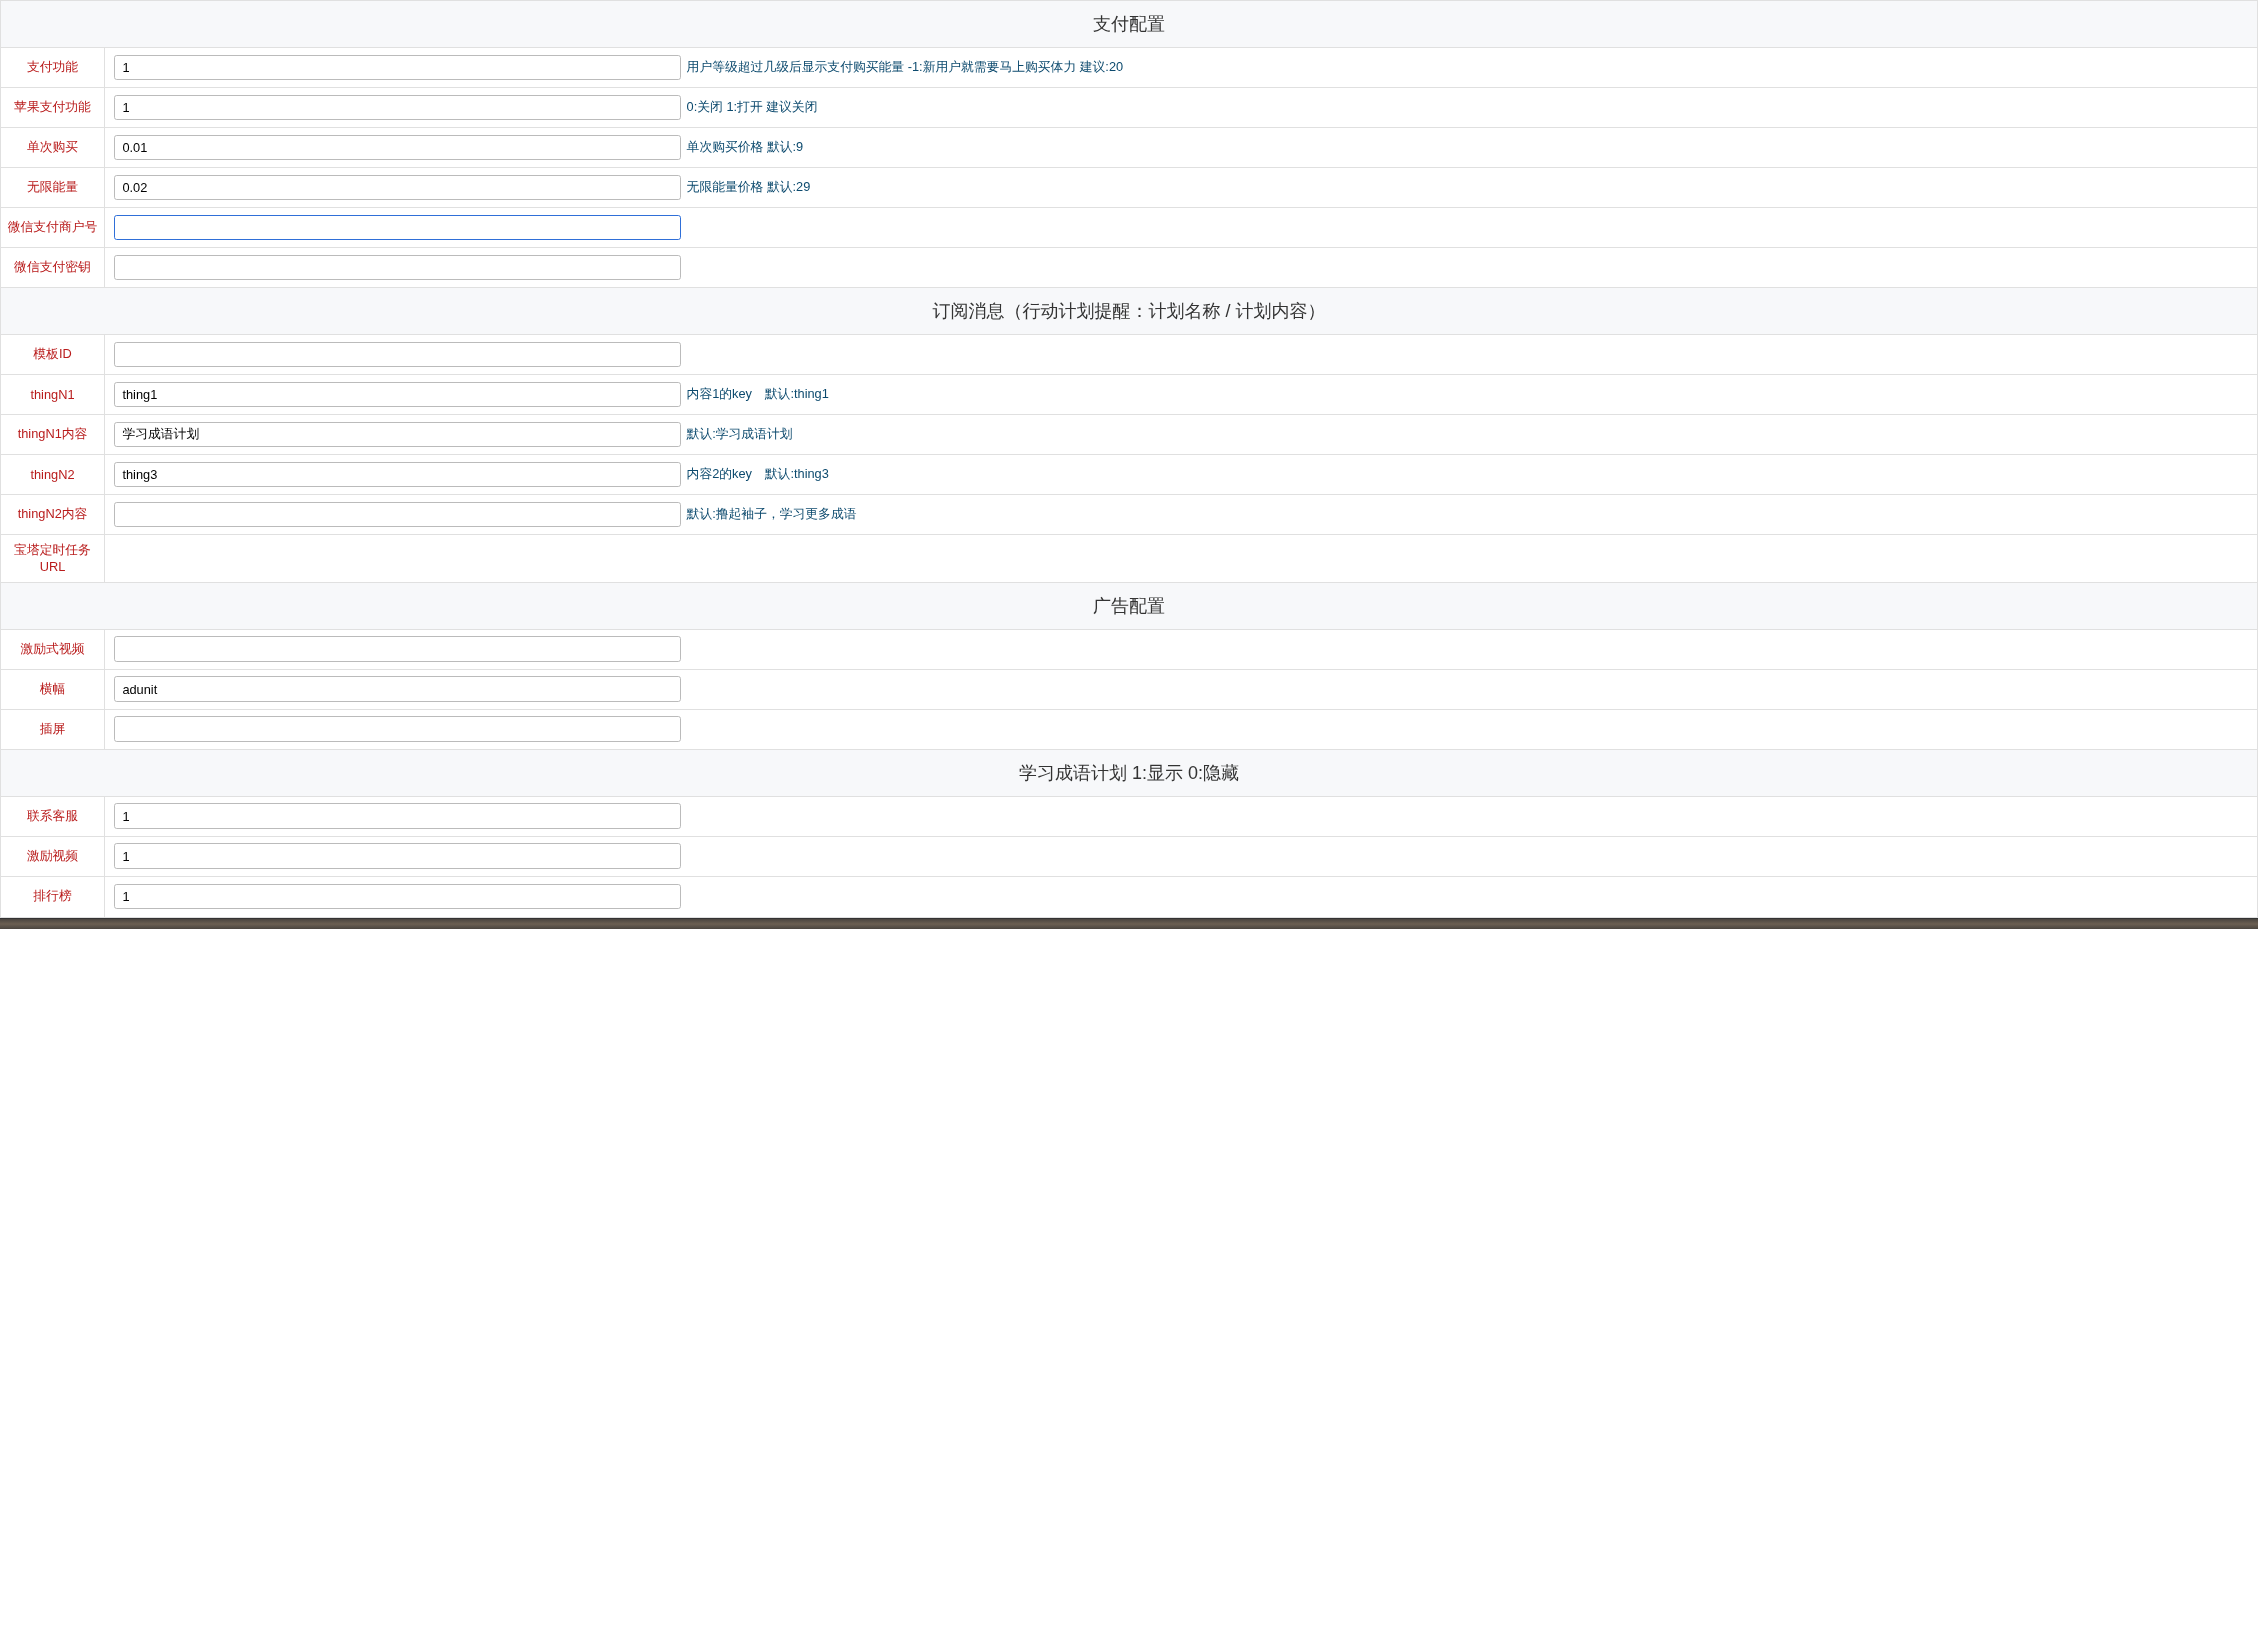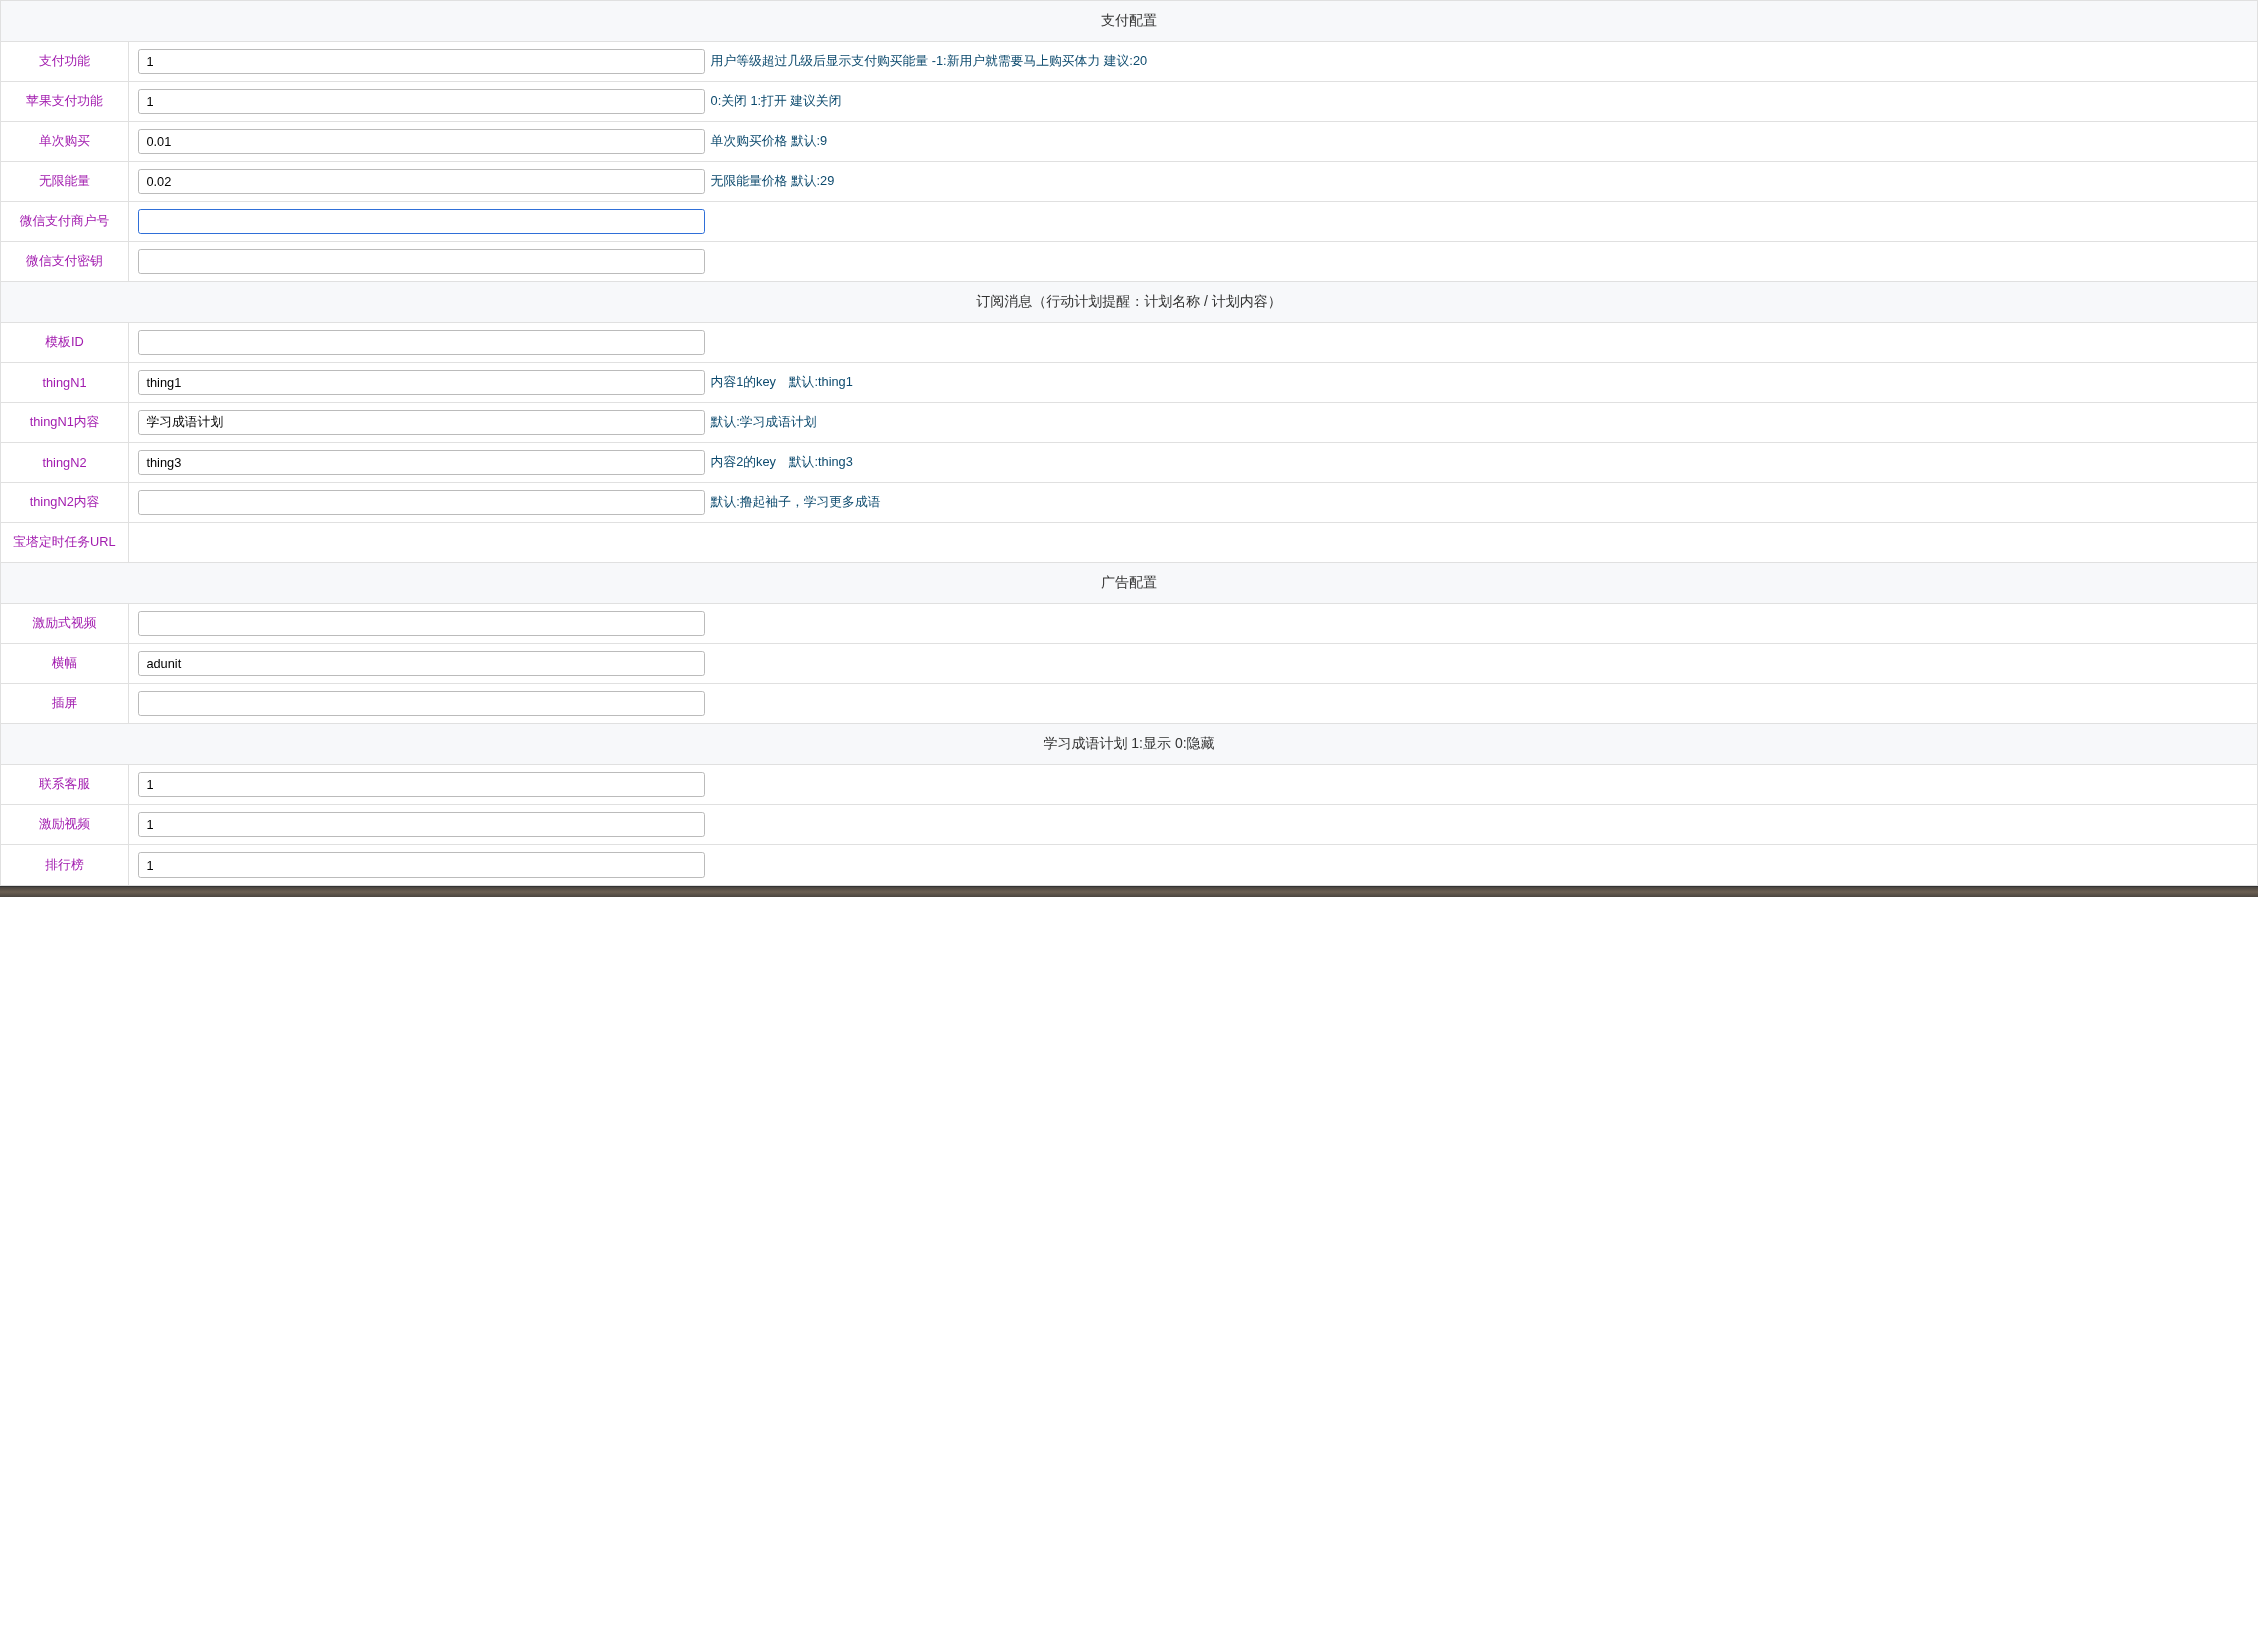--- a/index.html
+++ b/index.html
@@ -14,37 +14,37 @@
       background: #fff;
     }
     .form-container {
       width: 100%;
       border: 0.9px solid #e0e0e0;
     }
     .section-header {
       background: #f7f8fa;
       padding: 11px 0;
       text-align: center;
-      font-size: 14px;
+      font-size: 18px;
       color: #333;
       border-bottom: 0.9px solid #e0e0e0;
     }
     .form-row {
       display: flex;
       border-bottom: 0.9px solid #e0e0e0;
       min-height: 40px;
       align-items: stretch;
     }
     .form-label {
-      width: 128px;
+      width: 104px;
       display: flex;
       align-items: center;
       justify-content: center;
       font-size: 12.8px;
-      color: #a21caf;
+      color: #b91c1c;
       border-right: 0.9px solid #e0e0e0;
       background: #fff;
       padding: 7.3px 3.7px;
       text-align: center;
     }
     .form-input-wrap {
       flex: 1;
       display: flex;
       align-items: center;
       padding: 5.5px 9.1px;

